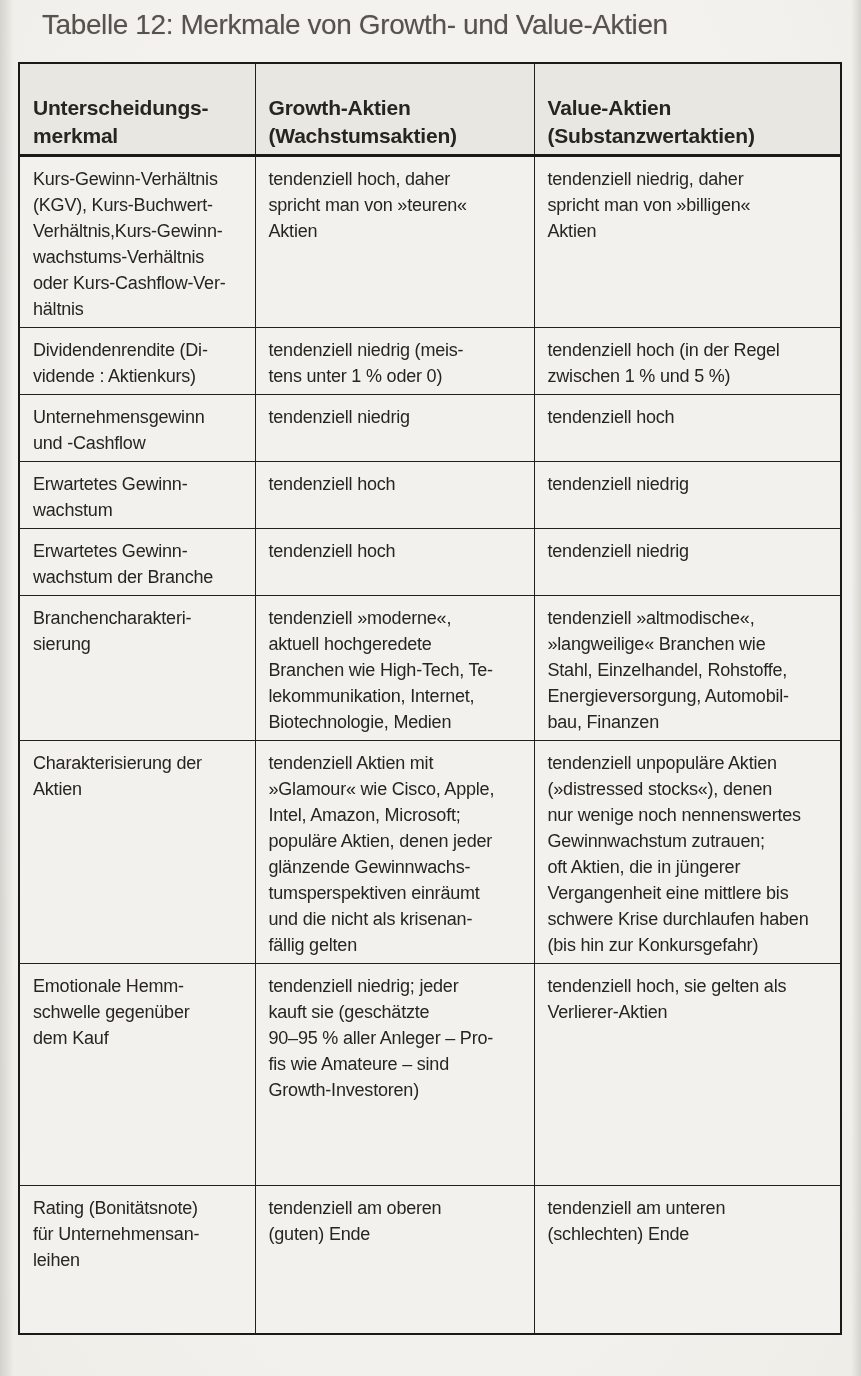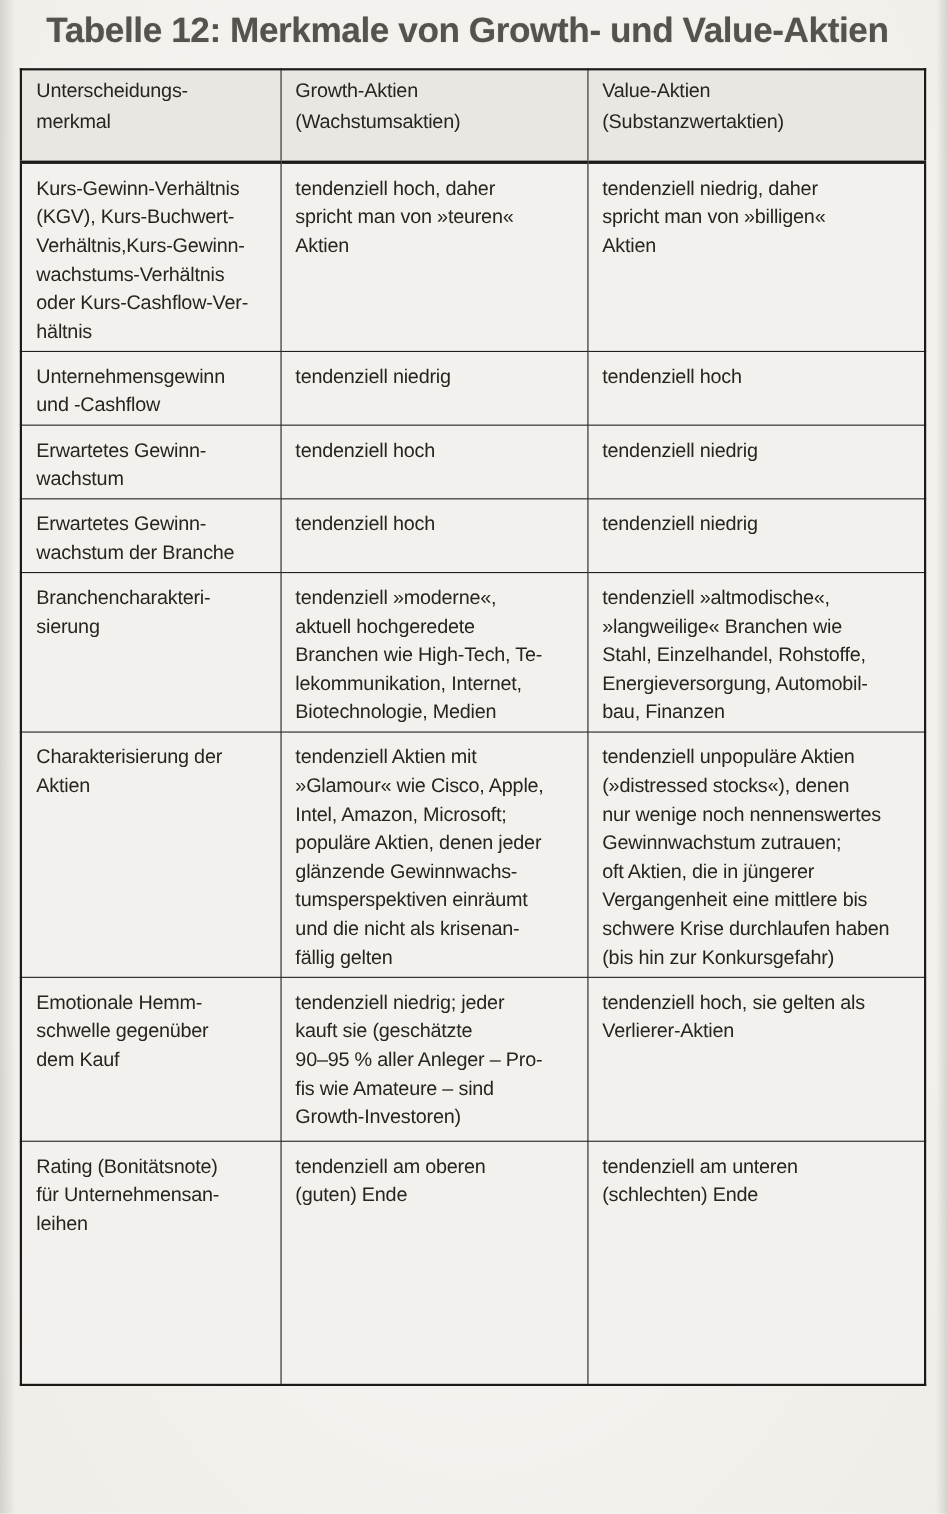--- a/index.html
+++ b/index.html
@@ -10,21 +10,21 @@
     position:relative; width:861px; height:1376px;
     background:
       linear-gradient(90deg, rgba(160,158,152,.35) 0px, rgba(160,158,152,0) 14px),
       linear-gradient(270deg, rgba(150,148,142,.30) 0px, rgba(150,148,142,0) 10px),
       radial-gradient(ellipse at 50% 40%, #f4f2ee 60%, #efede8 100%);
     background-color:#f1efeb;
   }
 
   .title {
     position:absolute; left:42px; top:9px;
-    font-size:32px; font-weight:bold; letter-spacing:-0.4px;
+    font-size:28px; font-weight:normal; letter-spacing:-0.4px;
     color:#56524d;
     text-shadow: 0 0 1px rgba(86,82,77,.35);
   }
 
   table.merkmale {
     position:absolute; left:18px; top:62px; width:822px;
     border-collapse:collapse; table-layout:fixed;
     border:2.5px solid #1b1a18;
     background:#f3f1ed;
   }
@@ -37,23 +37,23 @@
     vertical-align:top;
     padding:9px 11px 5px 13px;
     font-size:18px; line-height:26px; letter-spacing:-0.2px;
     color:#272520;
     white-space:pre-line;
     text-align:left;
     overflow:hidden;
   }
   th {
     background:#e9e7e1;
-    font-weight:normal; font-size:18px; line-height:27.5px;
+    font-weight:bold; font-size:21px; line-height:27.5px;
     border-bottom:3.5px solid #1b1a18;
-    padding-top:5px;
+    padding-top:30px;
   }
 
   thead tr        { height:84px; }
   tbody tr:nth-child(1)  { height:165px;padding-left:44px; }
   tbody tr:nth-child(2)  { height:40px; }
   tbody tr:nth-child(3)  { height:67px; }
   tbody tr:nth-child(4)  { height:66px; }
   tbody tr:nth-child(5)  { height:67px; }
   tbody tr:nth-child(6)  { height:66px; }
   tbody tr:nth-child(7)  { height:149px;margin-top:20px; }
@@ -92,20 +92,28 @@
 Verhältnis,Kurs-Gewinn-
 wachstums-Verhältnis
 oder Kurs-Cashflow-Ver-
 hältnis</td>
         <td>tendenziell hoch, daher
 spricht man von »teuren«
 Aktien</td>
         <td>tendenziell niedrig, daher
 spricht man von »billigen«
 Aktien</td>
+      </tr>
+      <tr>
+        <td>Dividendenrendite (Di-
+vidende : Aktienkurs)</td>
+        <td>tendenziell niedrig (meis-
+tens unter 1 % oder 0)</td>
+        <td>tendenziell hoch (in der Regel
+zwischen 1 % und 5 %)</td>
       </tr>
       <tr>
         <td>Unternehmensgewinn
 und -Cashflow</td>
         <td>tendenziell niedrig</td>
         <td>tendenziell hoch</td>
       </tr>
       <tr>
         <td>Erwartetes Gewinn-
 wachstum</td>

